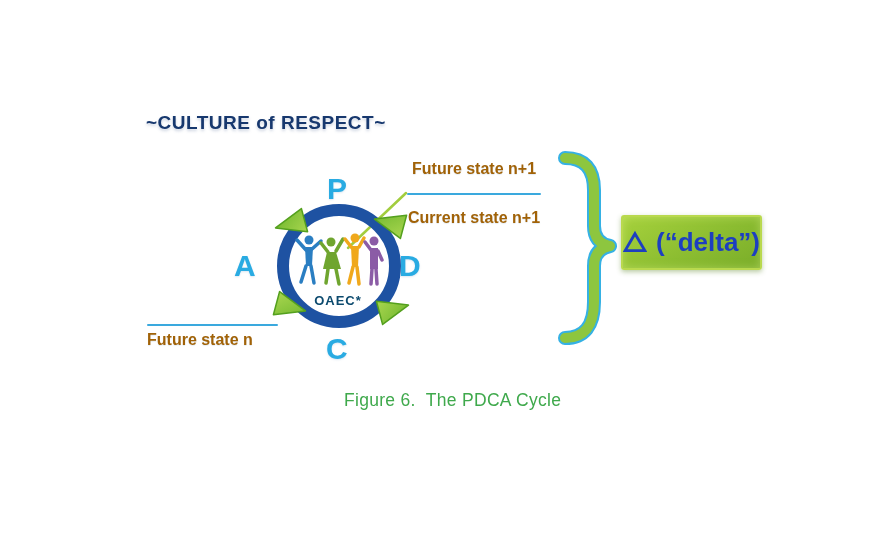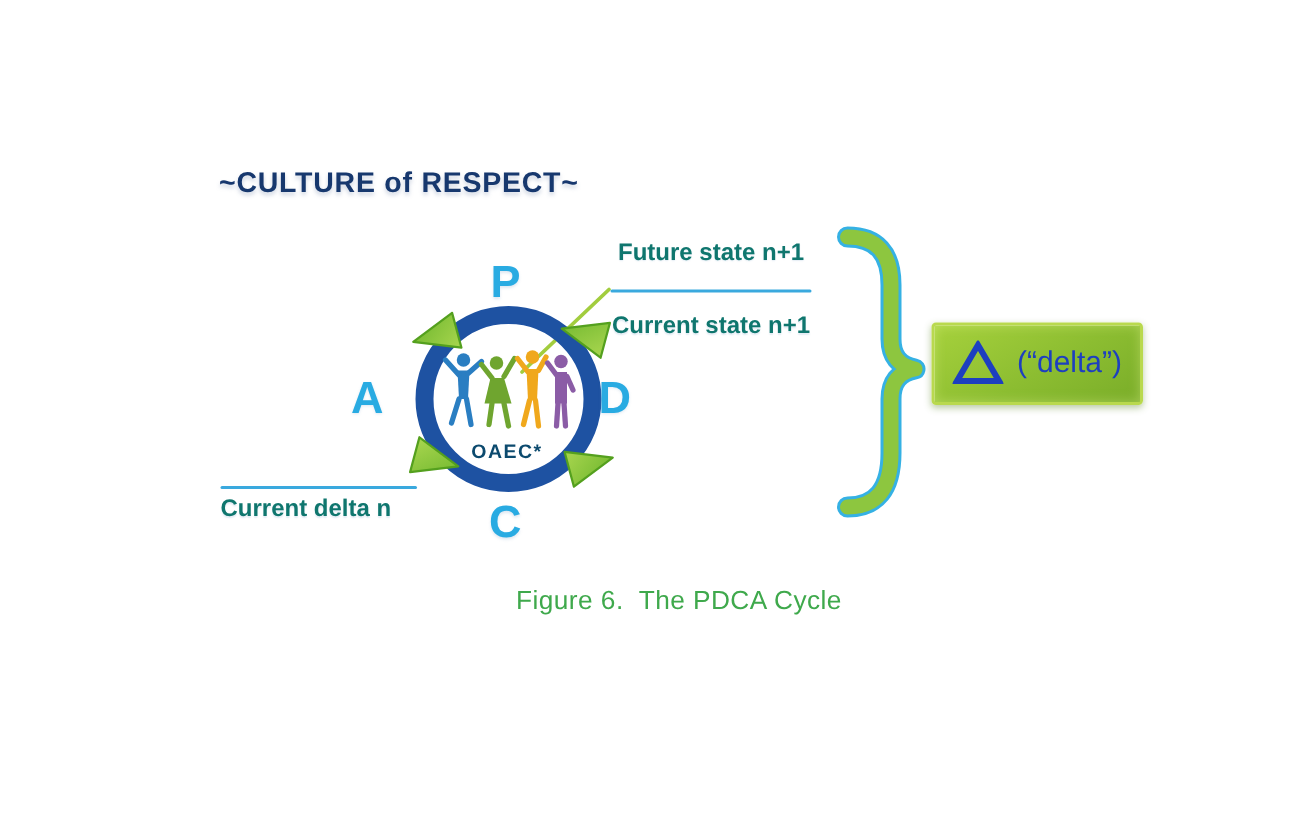--- a/index.html
+++ b/index.html
@@ -24,39 +24,39 @@
   }
   #letter-p{left:327px;top:172px;}
   #letter-d{left:399px;top:249px;}
   #letter-c{left:326px;top:332px;}
   #letter-a{left:234px;top:249px;}
   #oaec{
     left:296px;top:293px;width:84px;text-align:center;
     font-size:13px;font-weight:bold;letter-spacing:1px;color:#0c4a6e;
   }
   .state-label{
-    font-size:16px;font-weight:bold;color:#0f766e;white-space:pre;
+    font-size:16px;font-weight:bold;color:#a16207;white-space:pre;
     text-shadow:0 1px 1px rgba(120,160,200,.2);
   }
   #future-label{left:412px;top:160px;}
   #current-n1-label{left:408px;top:209px;text-align:center;}
   #current-n-label{left:147px;top:331px;}
   .blue-line{height:2px;background:#3aa9de;border-radius:1px;}
   #line-future{left:407px;top:193px;width:134px;}
   #line-current{left:147px;top:324px;width:131px;}
   #delta-box{
     left:621px;top:215px;width:141px;height:55px;
     box-sizing:border-box;
     display:flex;align-items:center;justify-content:center;gap:9px;
     background:linear-gradient(150deg,#a6d13c 0%,#8cbd31 55%,#7aad29 100%);
     border:2px solid #b9d94e;border-radius:3px;
     box-shadow:0 2px 5px rgba(100,140,50,.45), inset 0 0 8px rgba(240,255,160,.35);
   }
   #delta-label{
-    font-size:20px;font-weight:normal;color:#1d3fc0;white-space:pre;
+    font-size:26px;font-weight:bold;color:#1d3fc0;white-space:pre;
   }
   #caption{
     left:344px;top:390px;
     font-size:17.5px;color:#3fa94c;white-space:pre;letter-spacing:.3px;
   }
   svg{display:block;}
 </style>
 </head>
 <body>
 
@@ -142,21 +142,21 @@
   <div class="abs cycle-letter" id="letter-d">D</div>
   <div class="abs cycle-letter" id="letter-c">C</div>
   <div class="abs cycle-letter" id="letter-a">A</div>
 
   <div class="abs" id="oaec">OAEC*</div>
 
   <div class="abs state-label" id="future-label">Future state n+1</div>
   <div class="abs blue-line" id="line-future"></div>
   <div class="abs state-label" id="current-n1-label">Current state n+1</div>
   <div class="abs blue-line" id="line-current"></div>
-  <div class="abs state-label" id="current-n-label">Current delta n</div>
+  <div class="abs state-label" id="current-n-label">Future state n</div>
 
   <div class="abs" id="delta-box">
     <svg width="34" height="31" viewBox="0 0 34 31">
       <polygon points="17,3 31,27 3,27" fill="none" stroke="#1d3fc0" stroke-width="4" stroke-linejoin="miter"></polygon>
     </svg>
     <span id="delta-label">(“delta”)</span>
   </div>
 
   <div class="abs" id="caption">Figure 6.  The PDCA Cycle</div>
 

